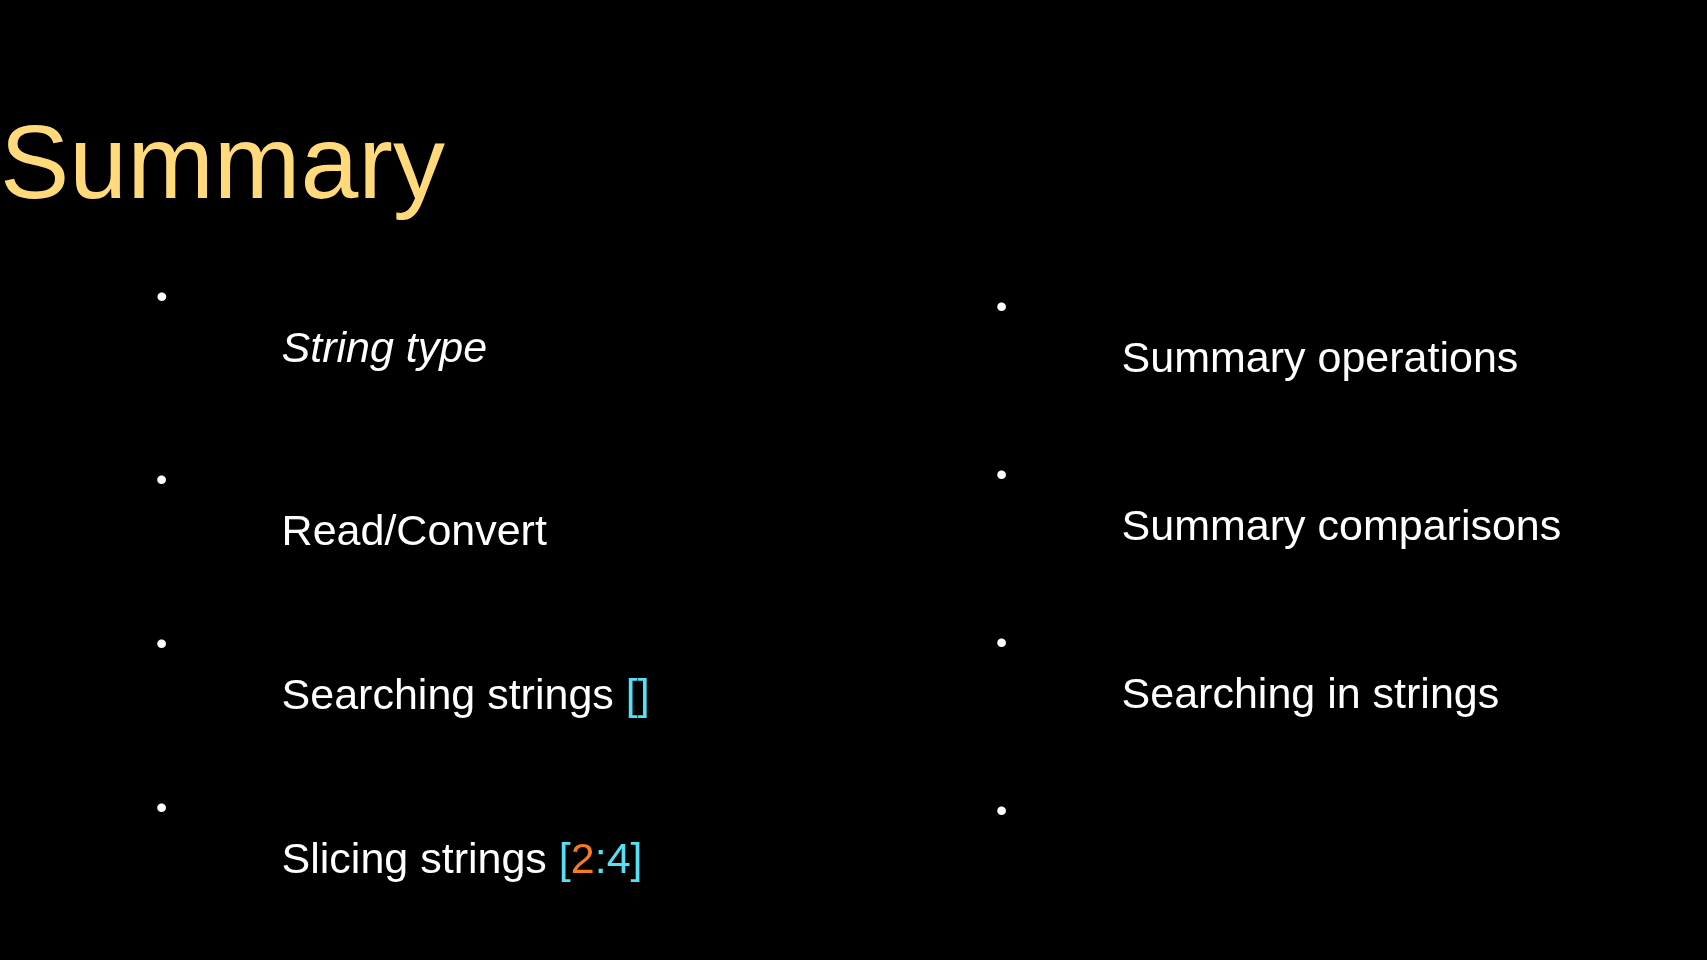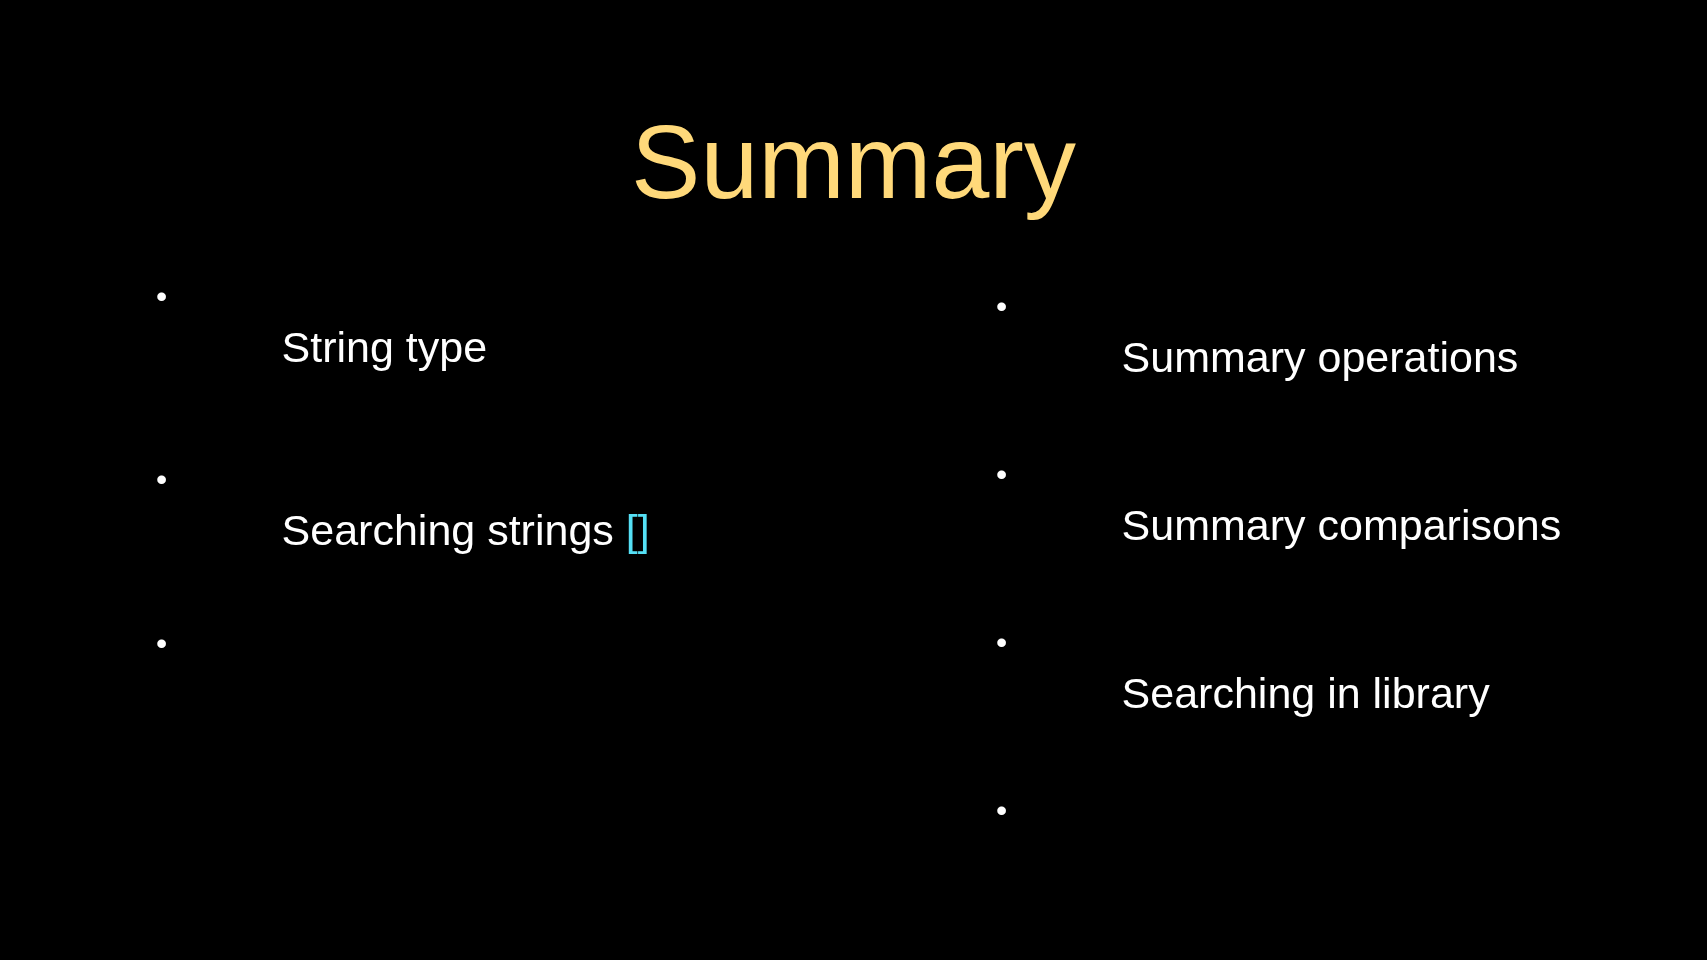--- a/index.html
+++ b/index.html
@@ -18,21 +18,20 @@
     position: relative;
     width: 1707px;
     height: 960px;
     background: #000000;
   }
   .title {
     position: absolute;
     top: 108px;
     left: 0;
     width: 1707px;
-    text-align: center;
     font-size: 104px;
     line-height: 1.05;
     font-weight: 400;
     color: #ffd97a;
     letter-spacing: 0px;
   }
   .col {
     position: absolute;
     box-sizing: border-box;
   }
@@ -66,60 +65,67 @@
     top: 0;
     font-size: 32px;
     line-height: 1.55;
     color: #ffffff;
   }
   .col-left ul.bullets li {
     margin-bottom: 13px;
   }
   .col-left ul.bullets li.gap-after {
     margin-bottom: 32px;
+    font-style: italic;
   }
   .col-right ul.bullets li {
     margin-bottom: 17px;
   }
   .kw-cyan { color: #55e0f5; }
   .kw-orange { color: #f57a20; }
 </style>
 </head>
 <body>
 
 <div class="slide">
 
   <div class="title">Summary</div>
 
   <div class="col col-left">
     <ul class="bullets">
       <li class="gap-after">
         <span>String type</span>
       </li>
       <li>
+        <span>Read/Convert</span>
+      </li>
+      <li>
         <span>Searching strings </span><span class="kw-cyan">[]</span>
+      </li>
+      <li>
+        <span>Slicing strings </span><span class="kw-cyan">[</span><span class="kw-orange">2</span><span class="kw-cyan">:</span><span class="kw-cyan">4</span><span class="kw-cyan">]</span>
       </li>
       <li>
         
         
       </li>
 
     </ul>
   </div>
 
   <div class="col col-right">
     <ul class="bullets">
       <li>
         <span>Summary operations</span>
       </li>
       <li>
         <span>Summary comparisons</span>
       </li>
       <li>
-        <span>Searching in library</span>
+        <span>Searching in strings</span>
       </li>
       <li>
         
       </li>
 
     </ul>
   </div>
 
 </div>
 

